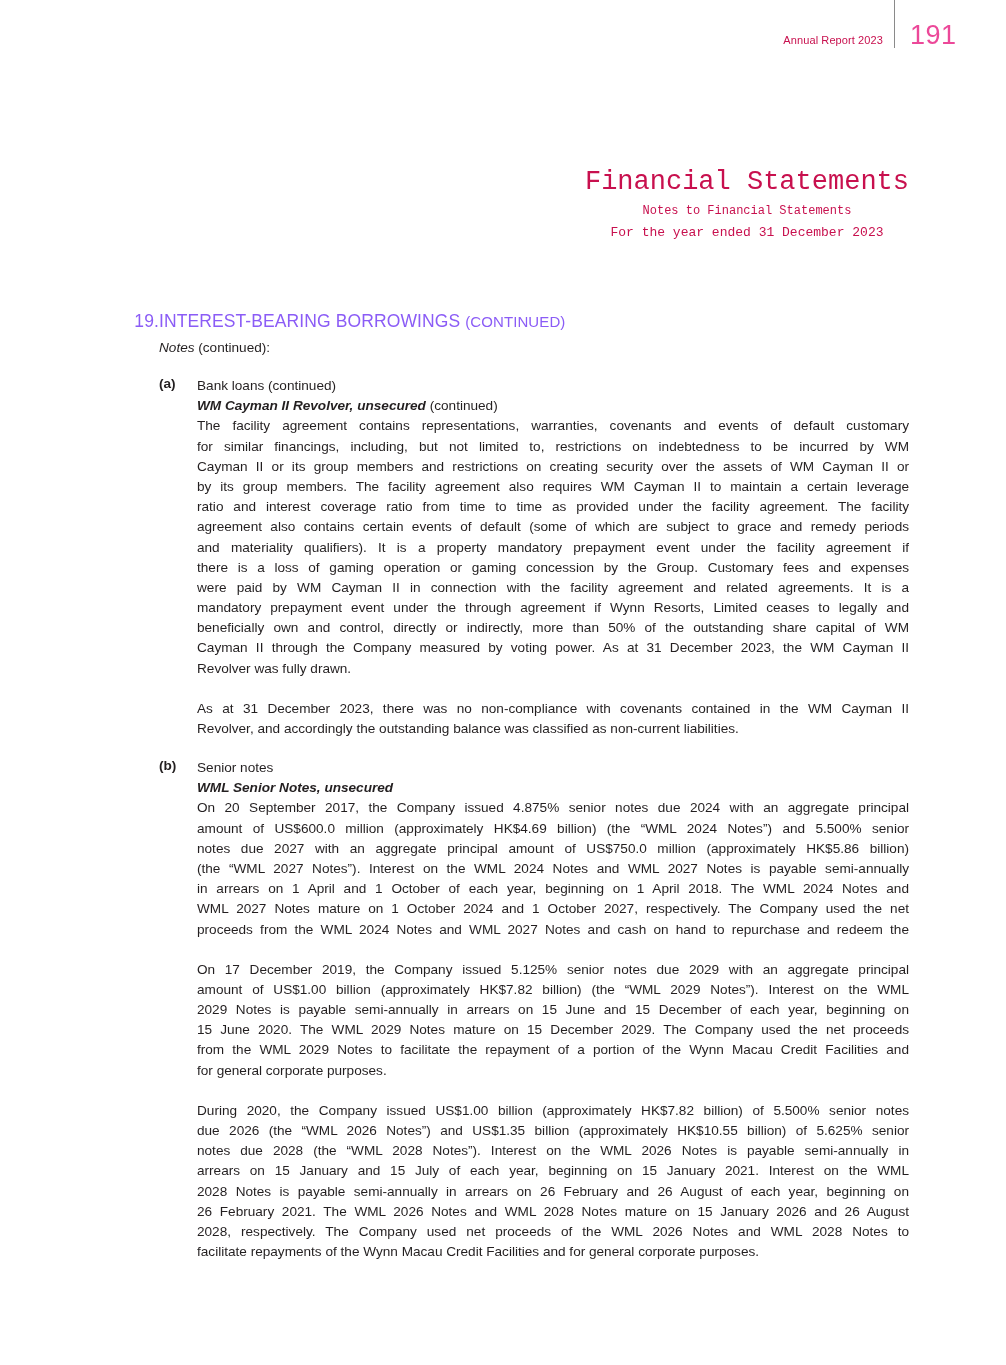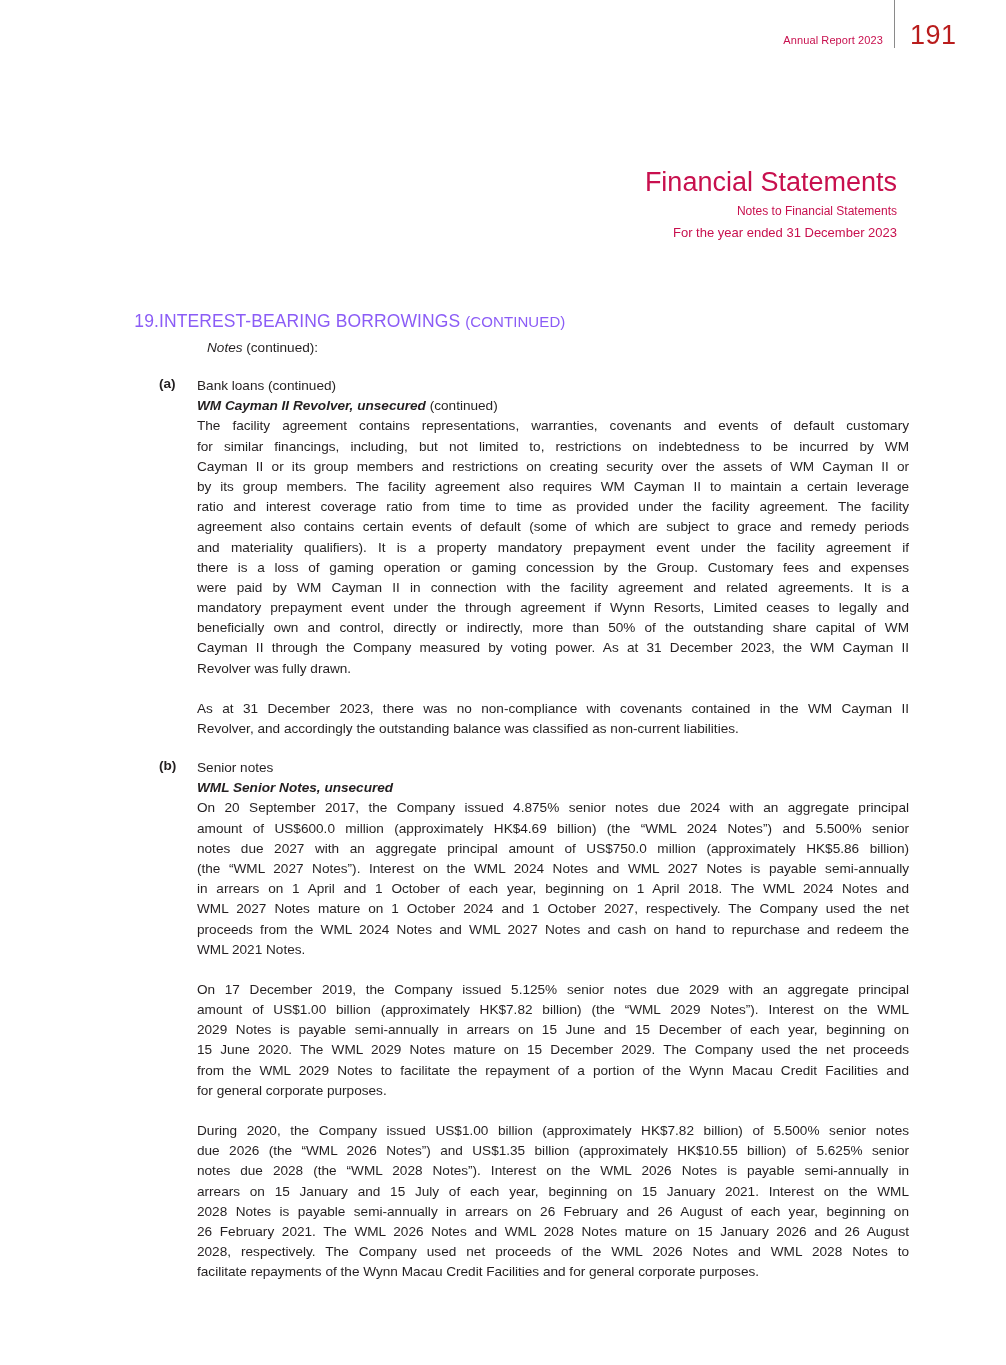--- a/index.html
+++ b/index.html
@@ -11,34 +11,34 @@
   
   .running-head {
     position: absolute; top: 34px; right: 123px;
     font-size: 11px; color: #c8104e; letter-spacing: 0.1px;
   }
   .vline {
     position: absolute; left: 894px; top: 0; width: 1px; height: 48px; background: #8a8a8a;
   }
   .page-num {
     position: absolute; left: 910px; top: 20px;
-    font-size: 27px; color: #b91c1c; font-weight: 300; letter-spacing: 0.5px;
+    font-size: 27px; color: #ec4899; font-weight: 300; letter-spacing: 0.5px;
   }
-  .title-block { position: absolute; right: 109px; top: 166px; text-align: right; }
+  .title-block { position: absolute; right: 97px; top: 166px; text-align: center; font-family: Liberation Mono, monospace; }
   .title-main { font-size: 27px; color: #c8104e; line-height: 32px; }
   .title-sub  { font-size: 12px; color: #c8104e; line-height: 24px; margin-top: 1px; }
   .title-date { font-size: 13px; color: #c8104e; line-height: 18px; margin-top: 1px; }
 
   .section-heading {
     position: absolute; left: 119px; top: 311px;
     font-size: 17.5px; color: #8b5cf6; letter-spacing: 0.1px; text-align: right;
   }
   .section-heading .num { display: inline-block; width: 40px; }
   .section-heading .cont { font-size: 15px; }
-  .notes-line { position: absolute; left: 159px; top: 340px; font-size: 13.6px; margin-left: 48px; }
+  .notes-line { position: absolute; left: 159px; top: 340px; font-size: 13.6px; }
 
   .item-label { position: absolute; left: 159px; font-size: 13.6px; font-weight: bold; }
   .body-block { position: absolute; left: 197px; width: 712px; font-size: 13.6px; }
   .line { height: 20.2px; line-height: 20.2px; white-space: nowrap; }
   .line.j { text-align: justify; text-align-last: justify; white-space: normal; overflow: hidden; }
   .b { font-weight: normal; }
   .bi { font-weight: bold; font-style: italic; }
   .i { font-style: italic; }
 </style>
 </head>
@@ -92,21 +92,20 @@
   <div class="line b">Senior notes</div>
   <div class="line bi">WML Senior Notes, unsecured</div>
   <div>
       <div class="line j">On 20 September 2017, the Company issued 4.875% senior notes due 2024 with an aggregate principal</div>
       <div class="line j">amount of US$600.0 million (approximately HK$4.69 billion) (the “WML 2024 Notes”) and 5.500% senior</div>
       <div class="line j">notes due 2027 with an aggregate principal amount of US$750.0 million (approximately HK$5.86 billion)</div>
       <div class="line j">(the “WML 2027 Notes”). Interest on the WML 2024 Notes and WML 2027 Notes is payable semi-annually</div>
       <div class="line j">in arrears on 1 April and 1 October of each year, beginning on 1 April 2018. The WML 2024 Notes and</div>
       <div class="line j">WML 2027 Notes mature on 1 October 2024 and 1 October 2027, respectively. The Company used the net</div>
       <div class="line j">proceeds from the WML 2024 Notes and WML 2027 Notes and cash on hand to repurchase and redeem the</div>
-      <div class="line">WML 2021 Notes.</div>
     </div>
   <div style="height:20px;"></div>
   <div>
       <div class="line j">On 17 December 2019, the Company issued 5.125% senior notes due 2029 with an aggregate principal</div>
       <div class="line j">amount of US$1.00 billion (approximately HK$7.82 billion) (the “WML 2029 Notes”). Interest on the WML</div>
       <div class="line j">2029 Notes is payable semi-annually in arrears on 15 June and 15 December of each year, beginning on</div>
       <div class="line j">15 June 2020. The WML 2029 Notes mature on 15 December 2029. The Company used the net proceeds</div>
       <div class="line j">from the WML 2029 Notes to facilitate the repayment of a portion of the Wynn Macau Credit Facilities and</div>
       <div class="line">for general corporate purposes.</div>
     </div>

